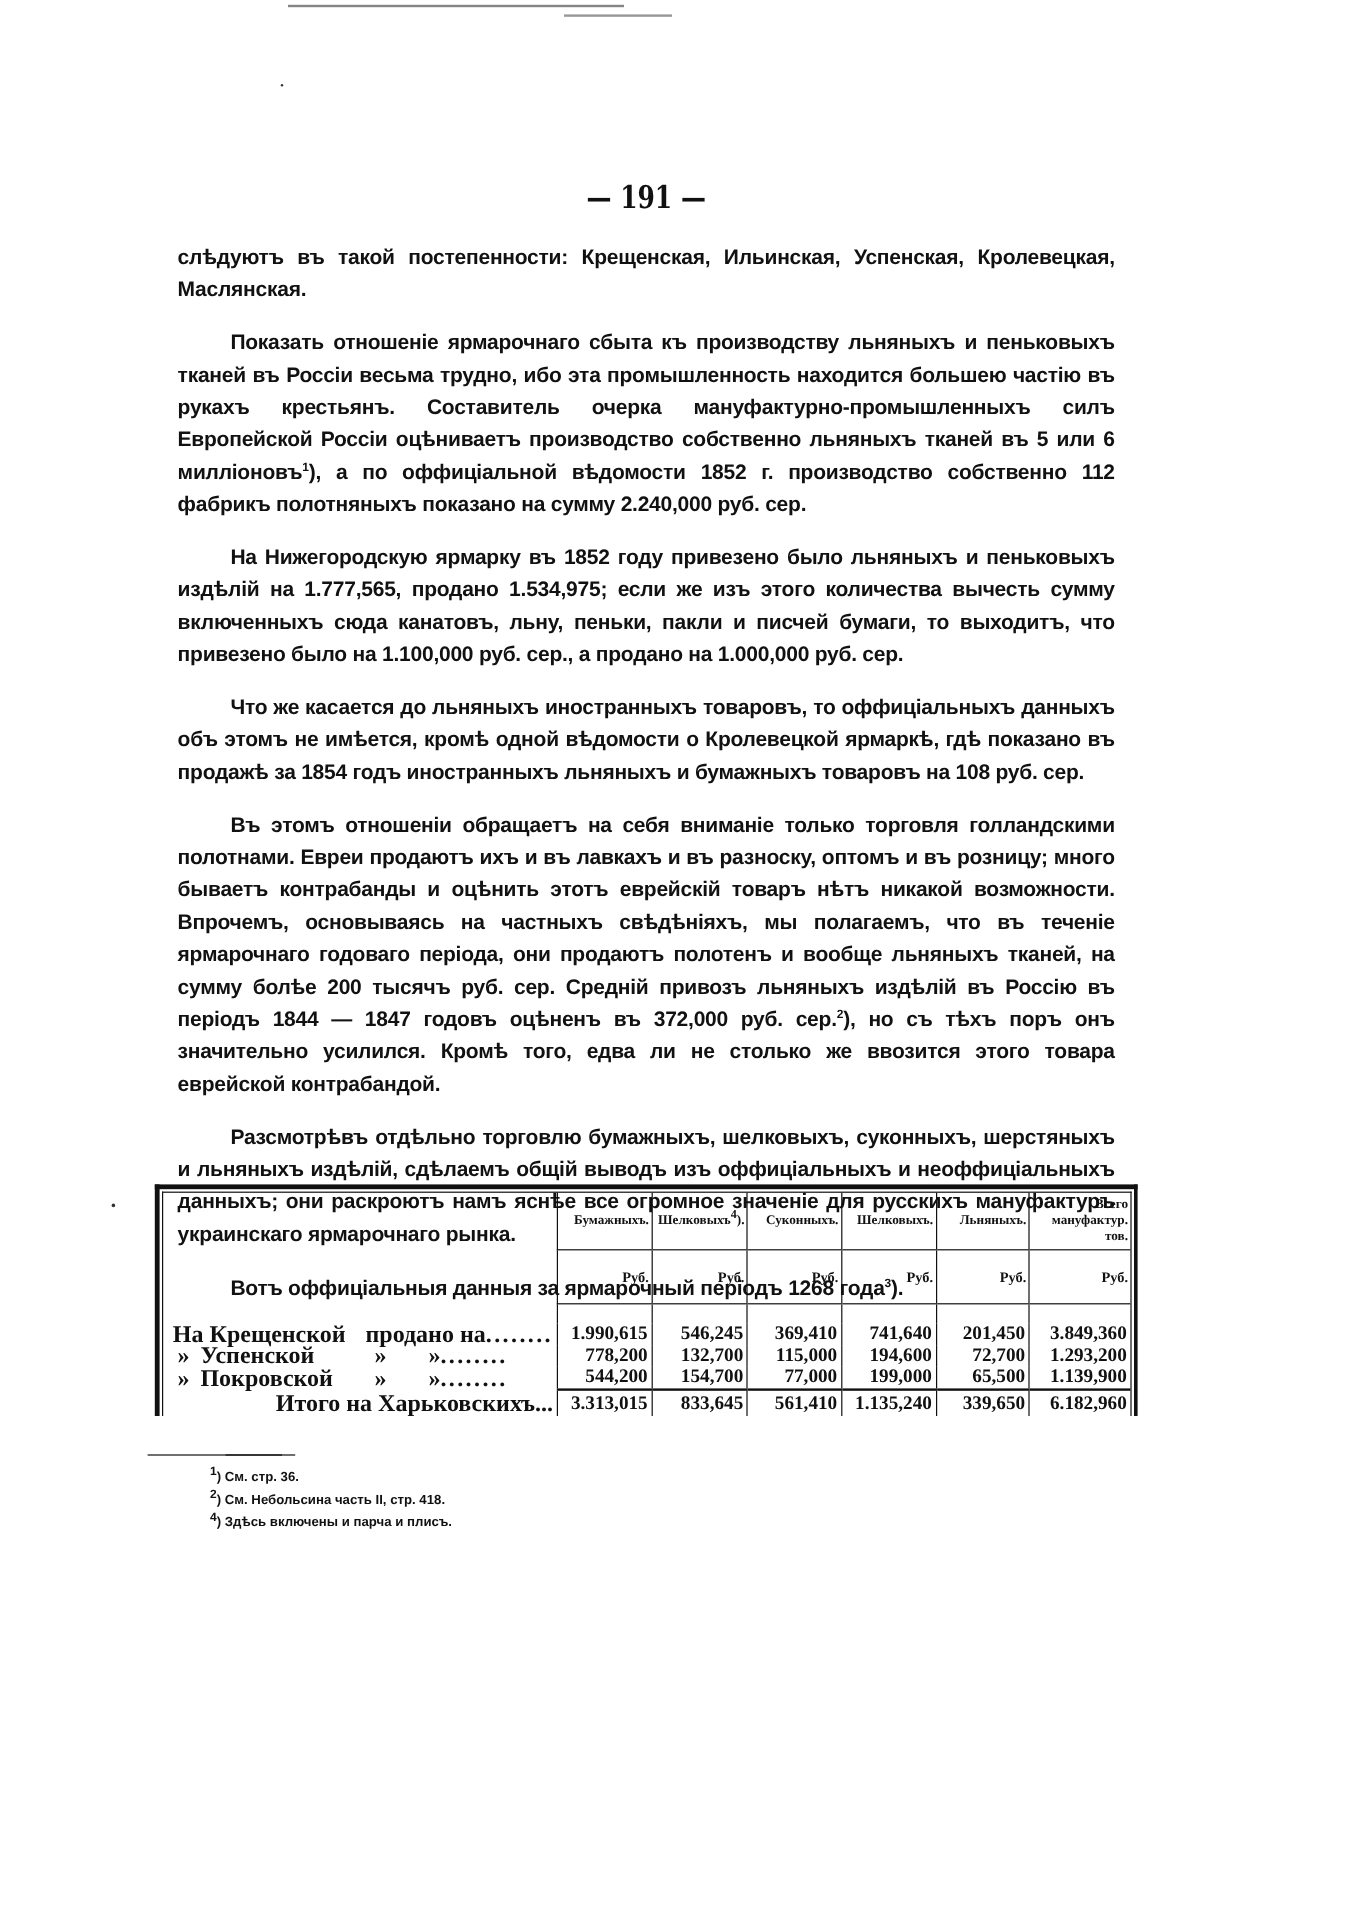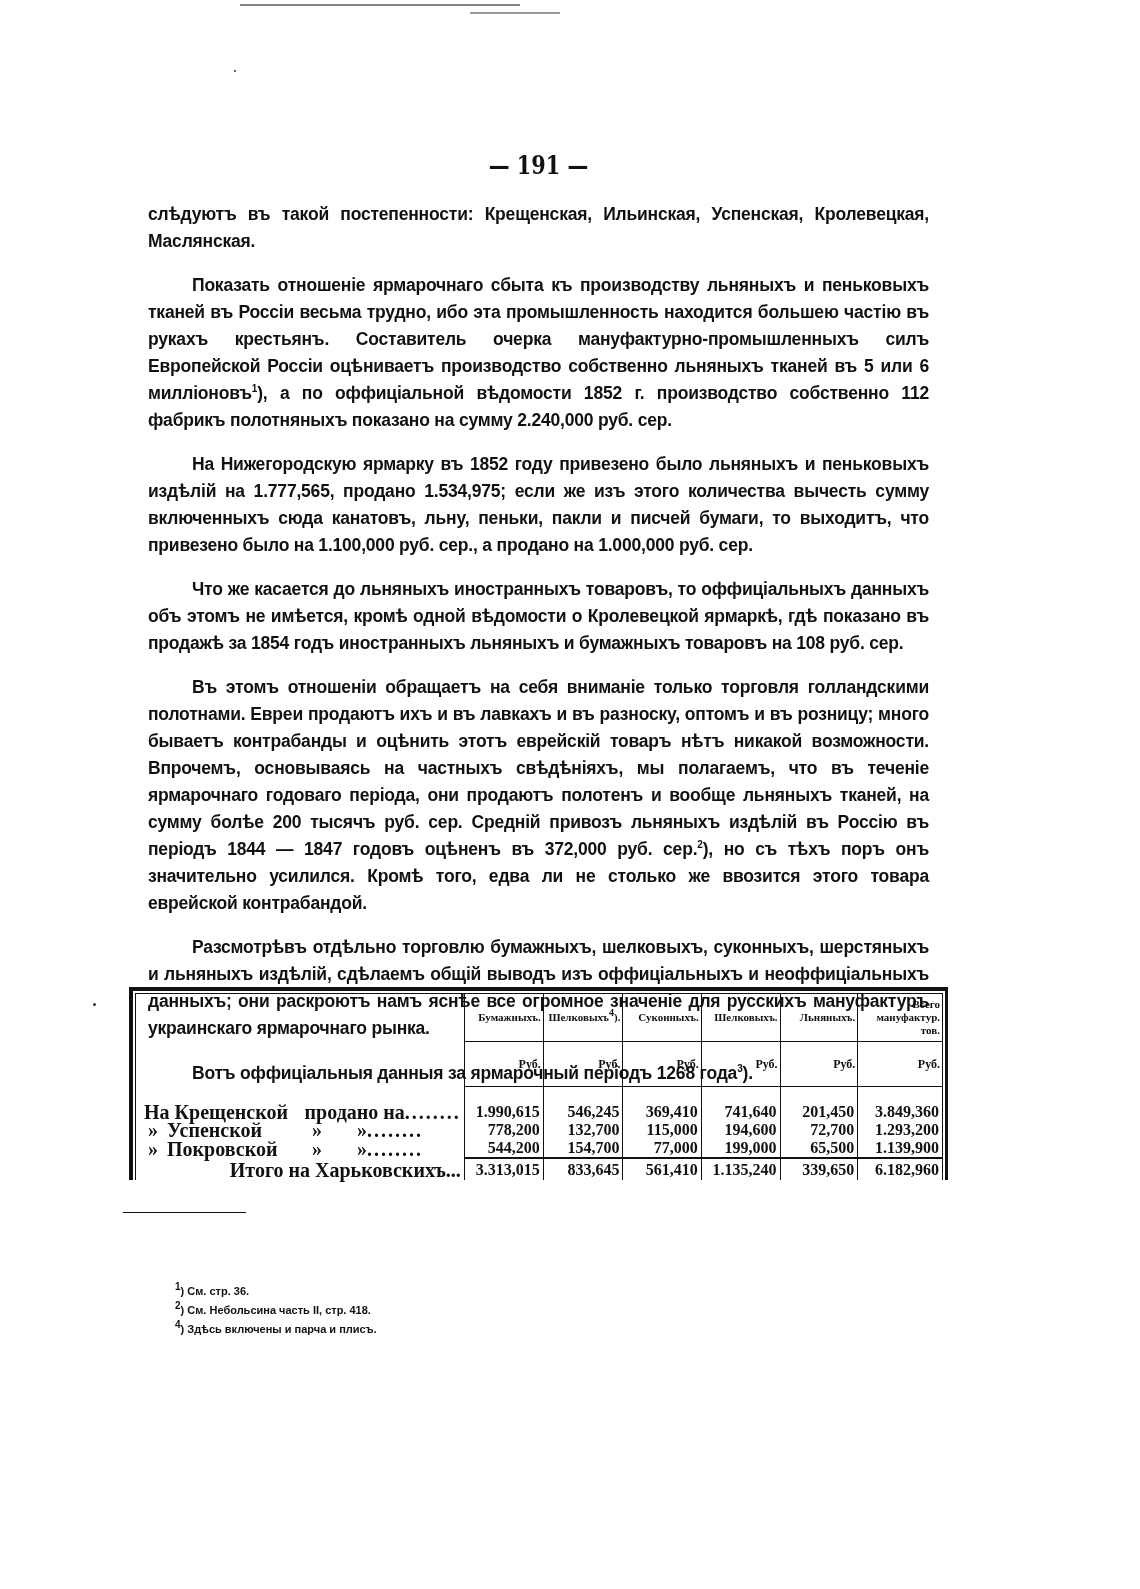--- a/index.html
+++ b/index.html
@@ -34,21 +34,21 @@
   td.lbl { text-align: left; border-left: none; padding-left: 8px; font-size: 20px; margin-left: 28px; }
   tr.spacer td { height: 16px; }
   tr.total td { border-top: 2px solid #111; padding-top: 2px; padding-bottom: 1px; }
   tr.total td.lbl { text-align: right; border-top: none; }
   .dots { letter-spacing: 2px; }
   .ind { display: inline-block; width: 130px; }
   .quo { display: inline-block; width: 18px; text-align: center; }
 
   .fn-rule { position: absolute; left: 123px; top: 1212px; width: 112px; border-top: 1.5px solid #111; }
   .fn-rule2 { position: absolute; left: 188px; top: 1212px; width: 58px; border-top: 1.5px solid #111; }
-  .footnotes { position: absolute; left: 131px; top: 1282px; width: 815px;
+  .footnotes { position: absolute; left: 131px; top: 1222px; width: 815px;
                font-family: "Liberation Sans", sans-serif; font-weight: bold; font-size: 11px; line-height: 19px; }
   .footnotes div { text-indent: 44px; }
   .speck { position: absolute; width: 3px; height: 3px; background: #333; border-radius: 50%; }
 </style>
 </head>
 <body>
 
 <div class="topmarks"></div>
 <div class="topmarks2"></div>
 <span class="speck" style="left:93px;top:1003px"></span>

